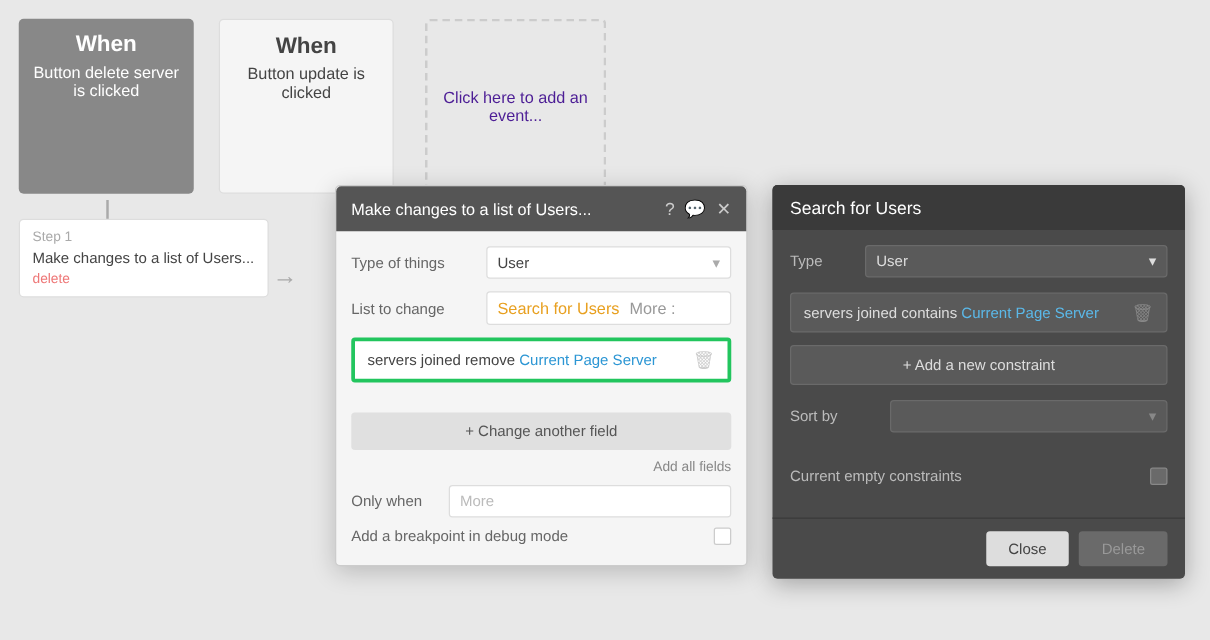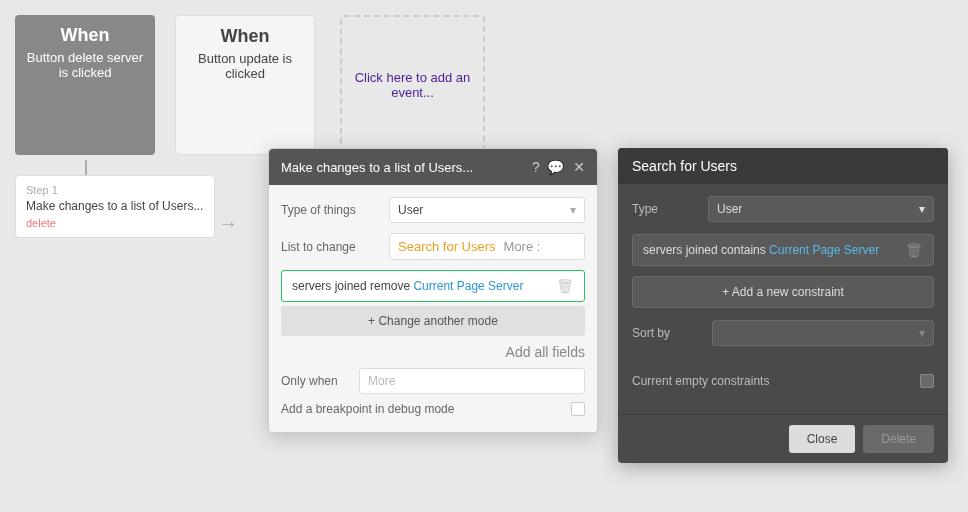--- a/index.html
+++ b/index.html
@@ -180,24 +180,24 @@
       font-weight: 500;
     }
     .list-more {
       color: #999;
       margin-left: 4px;
     }
 
     
     .constraint-row {
       background: white;
-      border: 1px solid #22c55e;
+      border: 3px solid #22c55e;
       border-radius: 3px;
       padding: 7px 10px;
-      margin-bottom: 4px;
+      margin-bottom: 24px;
       display: flex;
       align-items: center;
       justify-content: space-between;
       font-size: 12px;
       color: #444;
     }
     .constraint-row .constraint-text span.highlight {
       color: #2c96d4;
     }
     .constraint-row .delete-icon {
@@ -215,21 +215,21 @@
       font-size: 12px;
       color: #555;
       cursor: pointer;
       width: 100%;
       text-align: center;
       margin-bottom: 8px;
     }
 
     .add-all-fields {
       text-align: right;
-      font-size: 14px;
+      font-size: 11px;
       color: #888;
       margin-bottom: 8px;
     }
 
     
     .only-when-row {
       display: flex;
       align-items: center;
       gap: 8px;
       margin-bottom: 8px;
@@ -287,21 +287,21 @@
       font-weight: 500;
       color: white;
     }
     .search-body {
       padding: 12px 14px;
     }
     .search-form-row {
       display: flex;
       align-items: center;
       margin-bottom: 12px;
-      gap: 16px;
+      gap: 0;
     }
     .search-label {
       color: #bbb;
       font-size: 12px;
       width: 60px;
       flex-shrink: 0;
     }
     .search-select {
       flex: 1;
       background: #5a5a5a;
@@ -467,21 +467,21 @@
         </div>
       </div>
       
       <div class="constraint-row">
         <span class="constraint-text">
           <span>servers joined remove </span><span class="highlight">Current Page Server</span>
         </span>
         <span class="delete-icon">🗑</span>
       </div>
       
-      <button class="add-constraint-btn">+ Change another mode</button>
+      <button class="add-constraint-btn">+ Change another field</button>
       
       <div class="add-all-fields">Add all fields</div>
       
       <div class="only-when-row">
         <span class="only-when-label">Only when</span>
         <div class="only-when-input">More</div>
       </div>
       
       <div class="debug-row">
         <span>Add a breakpoint in debug mode</span>

